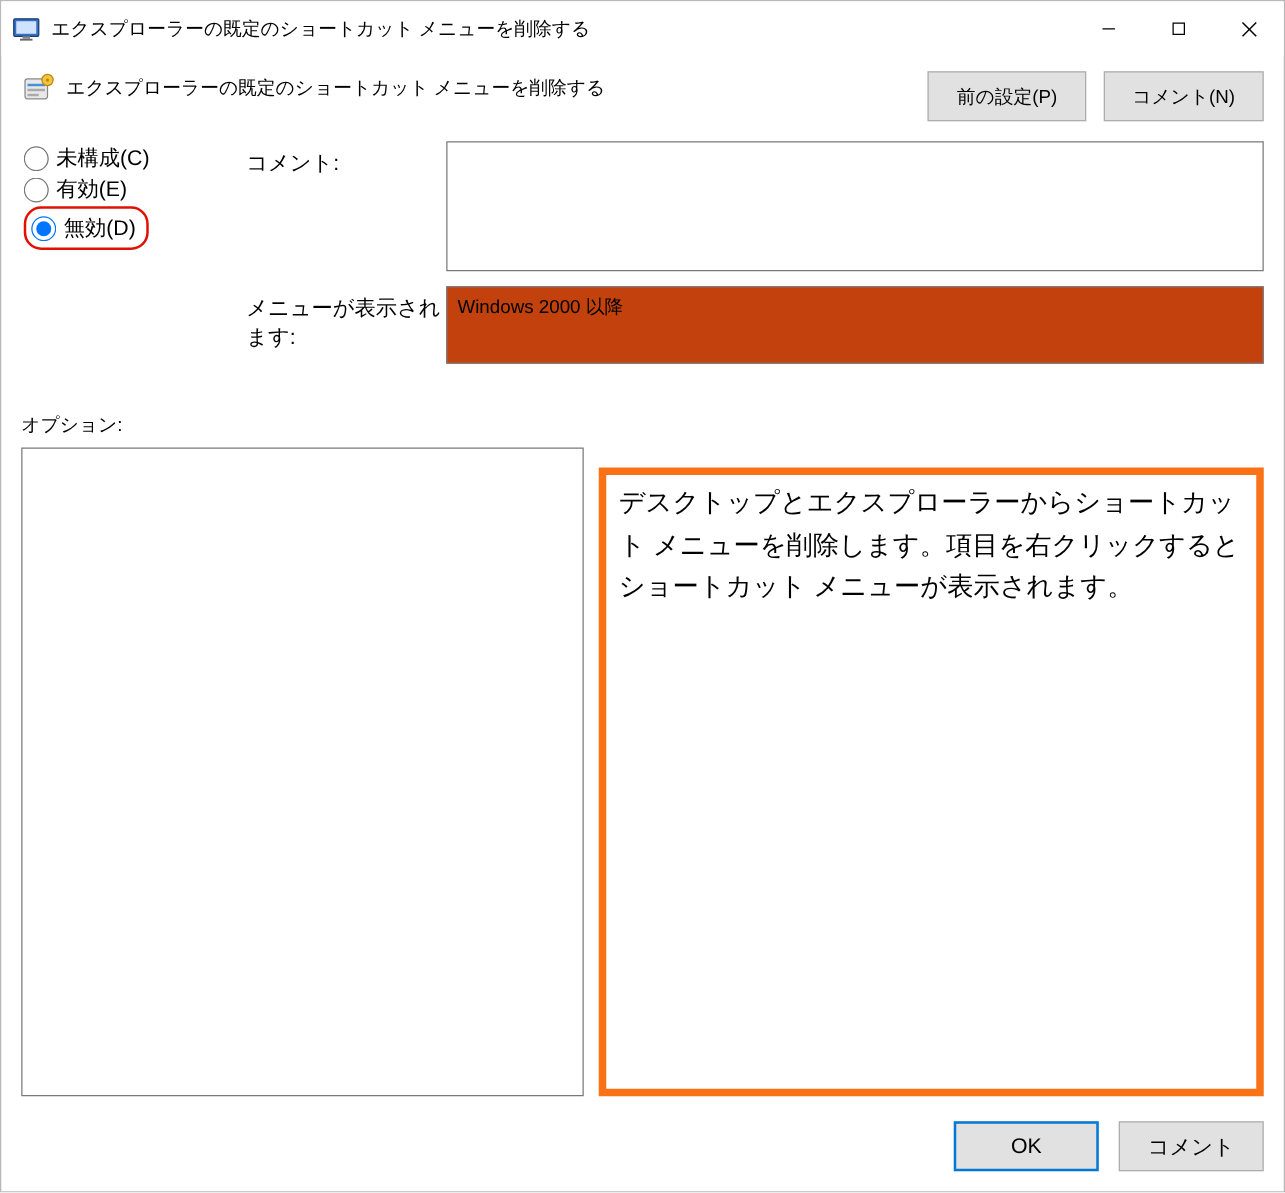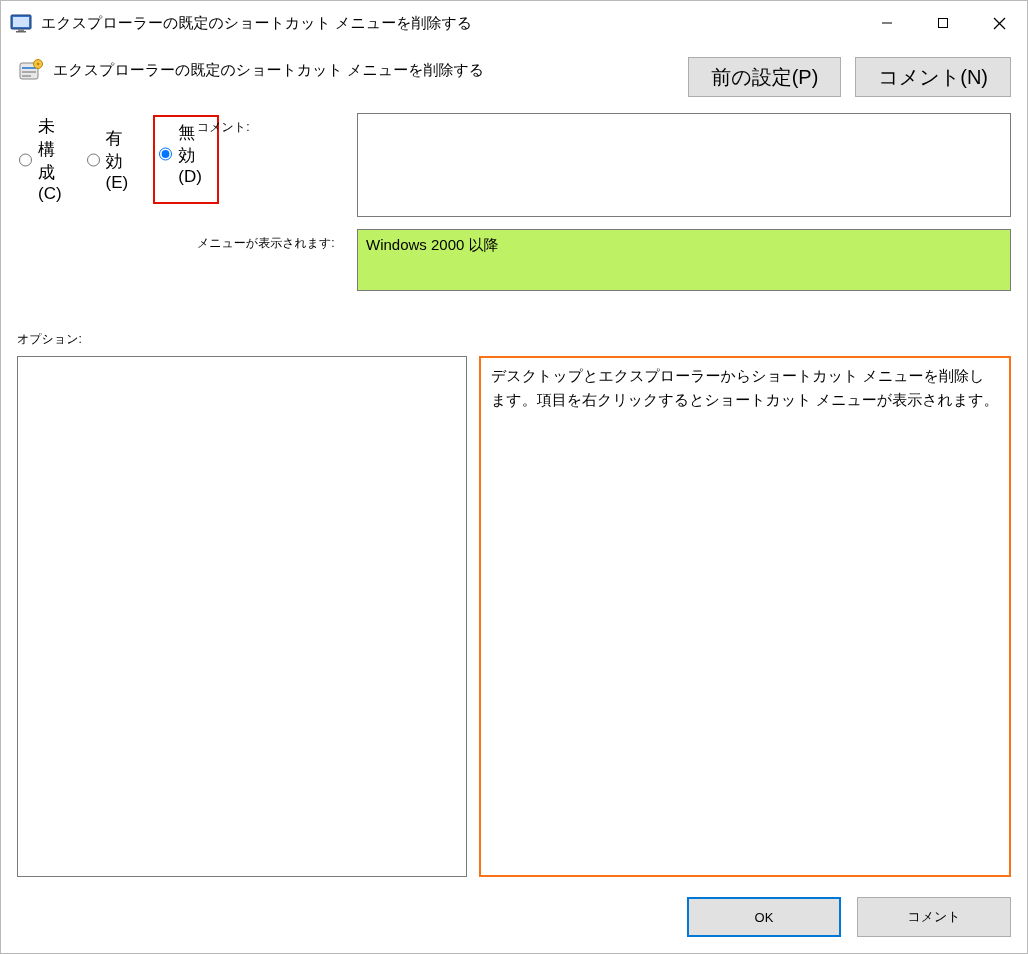--- a/index.html
+++ b/index.html
@@ -83,132 +83,134 @@
     padding-top: 4px;
     font-size: 15px;
   }
   .nav-btn {
     height: 40px;
     padding: 0 22px;
     margin-left: 14px;
     background: #e1e1e1;
     border: 1px solid #adadad;
     font-family: inherit;
-    font-size: 20px;
+    font-size: 15px;
     cursor: pointer;
   }
   
   .mid-grid {
     display: grid;
     grid-template-columns: 180px 160px 1fr;
     column-gap: 0;
     row-gap: 12px;
     align-items: flex-start;
     margin-bottom: 18px;
   }
   .radios {
     grid-column: 1;
     grid-row: 1 / span 3;
     display: flex;
-    gap: 18px;
+    flex-direction: column;
+    gap: 2px;
     padding-top: 2px;
     padding-left:2px;
     font-size: 17px;
   }
   .radio-item {
     display: flex;
     align-items: center;
     gap: 6px;
     font-size: 17px;
   }
   .radio-item input[type=radio] {
     width: 20px;
     height: 20px;
     margin: 0;
   }
   .radio-highlight {
     border: 2px solid #e11000;
-    border-radius: 0;
+    border-radius: 14px;
     padding: 4px 8px 4px 4px;
     width: fit-content;
   }
   .field-label {
-    font-size: 12px;
+    font-size: 17px;
     padding-top: 6px;
   }
   .comment-box, .supported-box {
     width: 100%;
     box-sizing: border-box;
     border: 1px solid #7a7a7a;
     background: #fff;
     font-family: inherit;
     font-size: 15px;
     resize: none;
     position: relative;
     overflow-y: scroll;
   }
   .comment-box { height: 104px; }
   .supported-box {
     height: 62px;
     padding: 6px 8px;
     color: #000;
-    background:#bef264;
+    background:#c2410c;
   }
   .comment-inner { padding: 6px 8px; }
   
   .labels-row {
     display: flex;
     margin-bottom: 8px;
-    font-size: 12px;
+    font-size: 15px;
     margin-top:10px;
   }
   .labels-row .opt-label { width: 460px; }
   .labels-row .help-label { flex: 1; }
   
   .panels-row {
     display: flex;
     gap: 12px;
     flex: 1;
     min-height: 0;
   }
   .options-panel {
     width: 450px;
     border: 1px solid #7a7a7a;
     background: #fff;
     overflow-y: scroll;
     box-sizing: border-box;
   }
   .help-panel {
     flex: 1;
-    border: 2px solid #f97316;
+    border: 6px solid #f97316;
     background: #fff;
     overflow-y: scroll;
     padding: 6px 10px;
     box-sizing: border-box;
-    font-size: 15px;
+    font-size: 21px;
     line-height: 1.6;
+    margin-top: 16px;
   }
   .help-panel p { margin: 0 0 12px 0; }
   .underline-red {
     border-bottom: 2px solid #e11000;
   }
   
   .bottom-row {
     display: flex;
     justify-content: flex-end;
     gap: 16px;
     padding-top: 20px;
   }
   .bottom-btn {
-    width: 154px;
+    width: 116px;
     height: 40px;
     background: #e1e1e1;
     border: 1px solid #adadad;
     font-family: inherit;
-    font-size: 13px;
+    font-size: 17px;
     cursor: pointer;
   }
   .bottom-btn.primary {
     border: 2px solid #0078d7;
   }
   
   .options-panel::-webkit-scrollbar,
   .help-panel::-webkit-scrollbar,
   .comment-box::-webkit-scrollbar,
   .supported-box::-webkit-scrollbar { width: 17px; }

